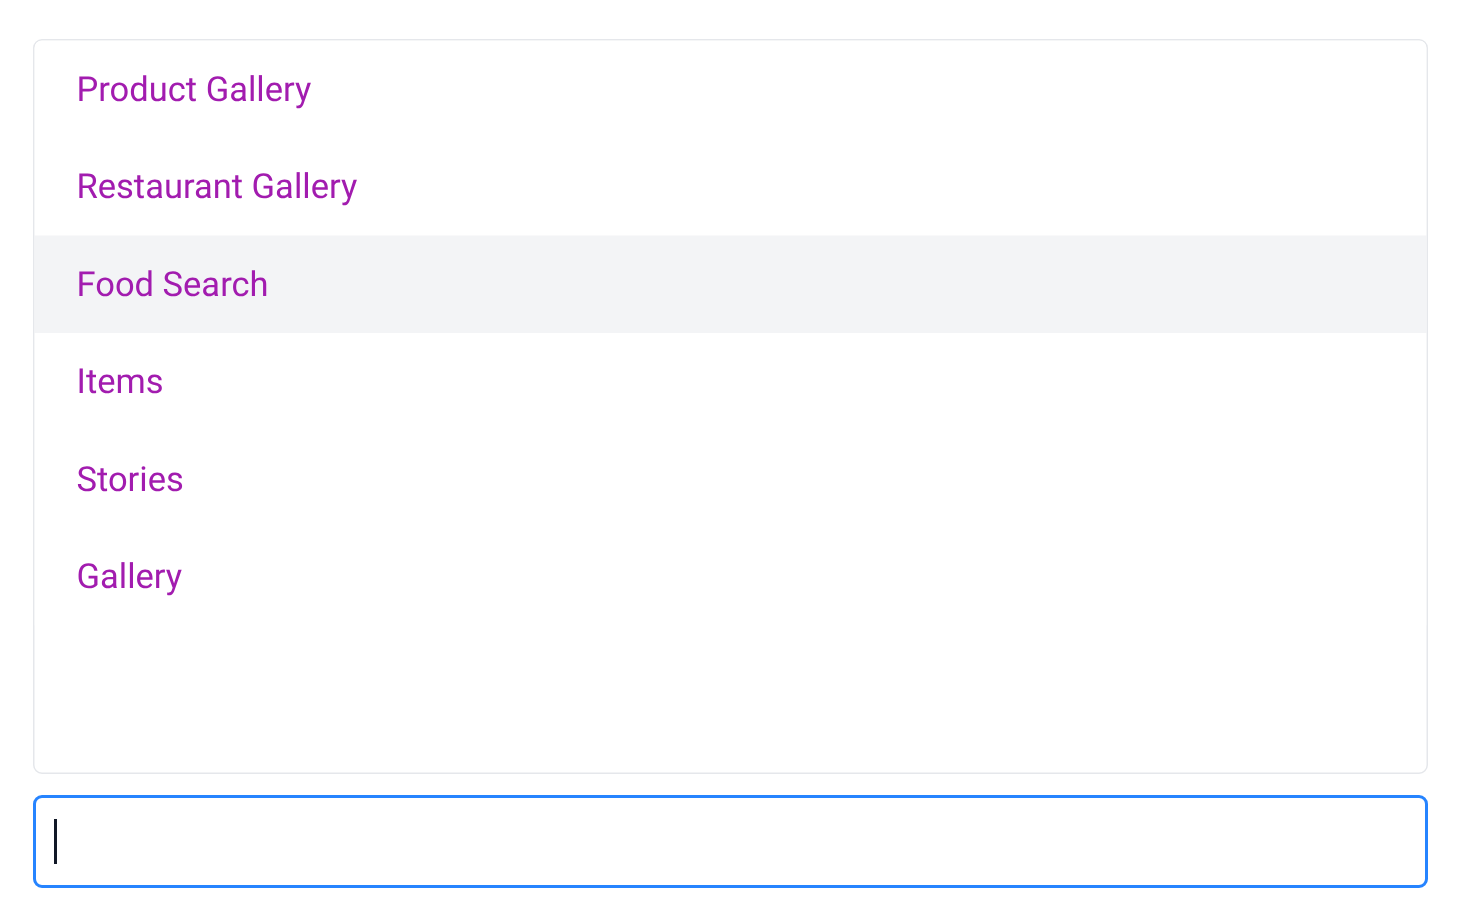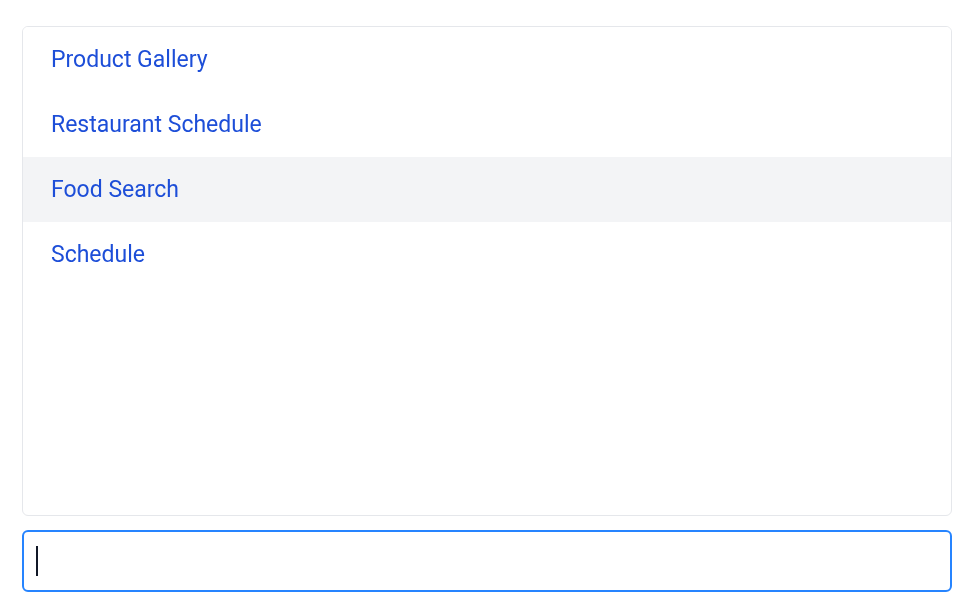--- a/index.html
+++ b/index.html
@@ -39,21 +39,21 @@
       color: #1f2937;
       background: #ffffff;
       cursor: pointer;
     }
     .dropdown-item.highlighted {
       background: #f3f4f6;
       text-align: center;
     }
     .dropdown-item-label {
       font-weight: 400;
-      color: #1d4ed8;
+      color: #a21caf;
     }
     .search-input-wrap {
       position: absolute;
       left: 22px;
       top: 530px;
       width: 930px;
       height: 62px;
       border: 2px solid #2684ff;
       border-radius: 6px;
       background: #ffffff;
@@ -83,27 +83,33 @@
   </style>
 </head>
 <body>
 
 <div class="dropdown-panel">
   <div class="dropdown-list">
     <div class="dropdown-item">
       <span class="dropdown-item-label">Product Gallery</span>
     </div>
     <div class="dropdown-item">
-      <span class="dropdown-item-label">Restaurant Schedule</span>
+      <span class="dropdown-item-label">Restaurant Gallery</span>
     </div>
     <div class="dropdown-item highlighted">
       <span class="dropdown-item-label">Food Search</span>
     </div>
     <div class="dropdown-item">
-      <span class="dropdown-item-label">Schedule</span>
+      <span class="dropdown-item-label">Items</span>
+    </div>
+    <div class="dropdown-item">
+      <span class="dropdown-item-label">Stories</span>
+    </div>
+    <div class="dropdown-item">
+      <span class="dropdown-item-label">Gallery</span>
     </div>
   </div>
 </div>
 
 <div class="search-input-wrap">
   <span class="caret"></span>
   <input type="text" class="search-input" placeholder="" style="">
 </div>
 
 </body></html>

